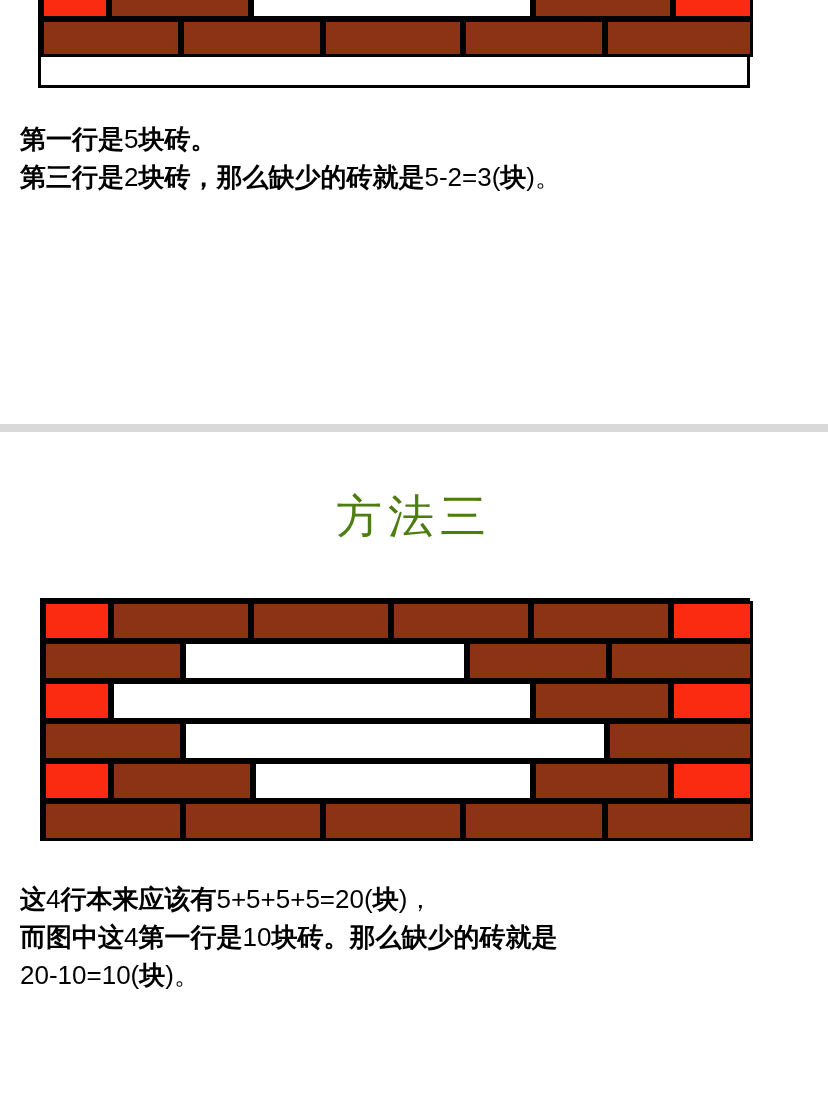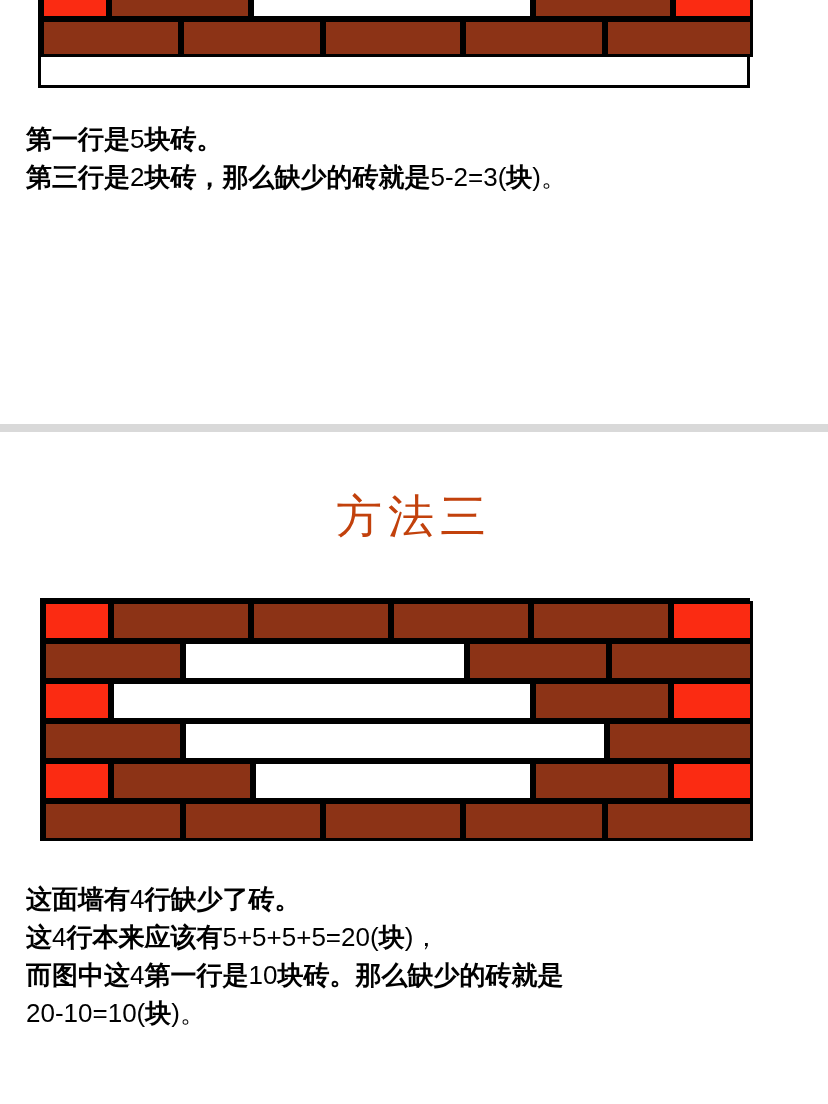--- a/index.html
+++ b/index.html
@@ -46,21 +46,21 @@
     position: absolute;
     left: 38px;
     top: -60px;
     width: 712px;
     height: 148px;
   }
 
   
   .text-block {
     position: absolute;
-    left: 26px;
+    left: 20px;
     font-size: 26px;
     line-height: 38px;
     letter-spacing: 0px;
   }
   .line { white-space: nowrap; }
   .b { font-weight: bold; }
   .n { font-weight: normal; }
 
   #text-1 { top: 120px; }
 
@@ -77,21 +77,21 @@
   
   #method-title {
     position: absolute;
     left: 0;
     top: 486px;
     width: 828px;
     text-align: center;
     font-family: "DejaVu Serif", serif;
     font-size: 46px;
     letter-spacing: 6px;
-    color: #c2410c;
+    color: #4d7c0f;
   }
 
   
   #wall-2 {
     position: absolute;
     left: 40px;
     top: 598px;
     width: 710px;
     height: 243px;
   }
@@ -150,20 +150,19 @@
       <div class="brick" style="left: 490px; top: 160px; width: 138px; height: 40px; background: rgb(140, 51, 22);"></div>
       <div class="brick red" style="left: 628px; top: 160px; width: 82px; height: 40px; background: rgb(251, 43, 18);"></div>
       <div class="brick" style="left: 0px; top: 200px; width: 140px; height: 40px; background: rgb(140, 51, 22);"></div>
       <div class="brick" style="left: 140px; top: 200px; width: 140px; height: 40px; background: rgb(140, 51, 22);"></div>
       <div class="brick" style="left: 280px; top: 200px; width: 140px; height: 40px; background: rgb(140, 51, 22);"></div>
       <div class="brick" style="left: 420px; top: 200px; width: 142px; height: 40px; background: rgb(140, 51, 22);"></div>
       <div class="brick" style="left: 562px; top: 200px; width: 148px; height: 40px; background: rgb(140, 51, 22);"></div>
     </div>
 
   <div class="text-block" id="text-2">
-      <div class="line"><span class="b">这面墙有</span><span class="n">4</span><span class="b">行缺少了砖。</span></div>
       <div class="line"><span class="b">这</span><span class="n">4</span><span class="b">行本来应该有</span><span class="n">5+5+5+5=20(</span><span class="b">块</span><span class="n">)，</span></div>
       <div class="line"><span class="b">而图中这</span><span class="n">4</span><span class="b">第一行是</span><span class="n">10</span><span class="b">块砖。</span><span class="b">那么缺少的砖就是</span></div>
       <div class="line"><span class="n">20-10=10(</span><span class="b">块</span><span class="n">)。</span></div>
     </div>
 
 
 </div>
 
 </body></html>

